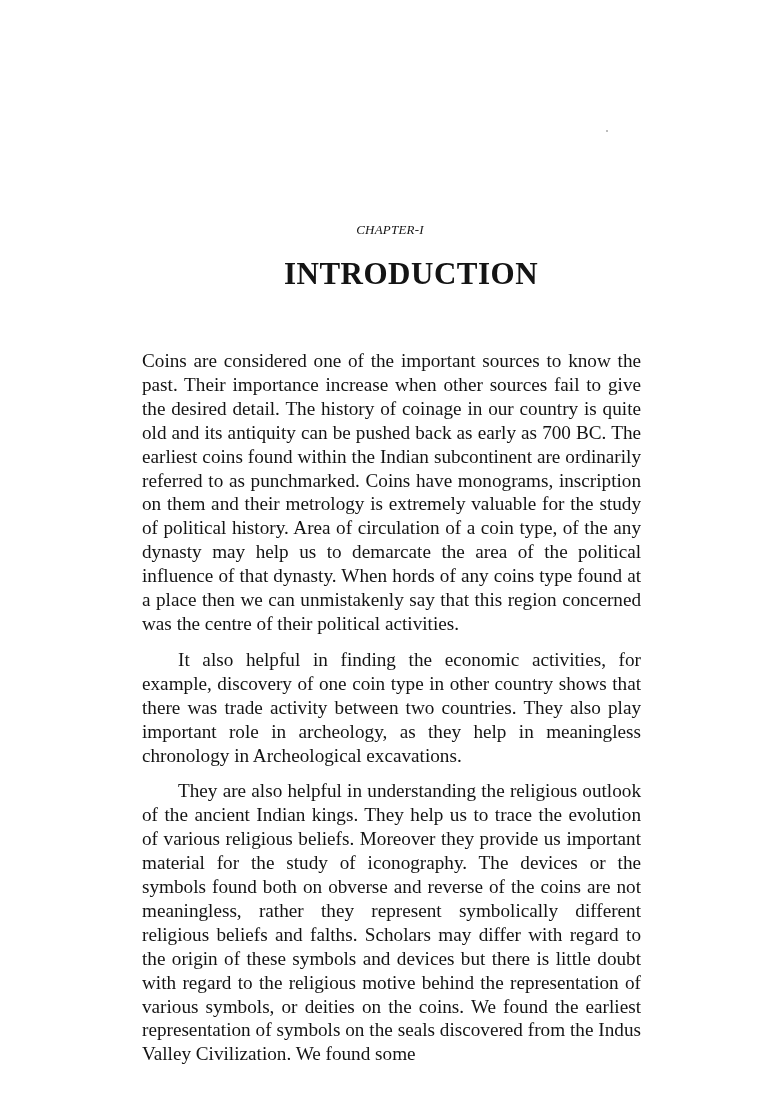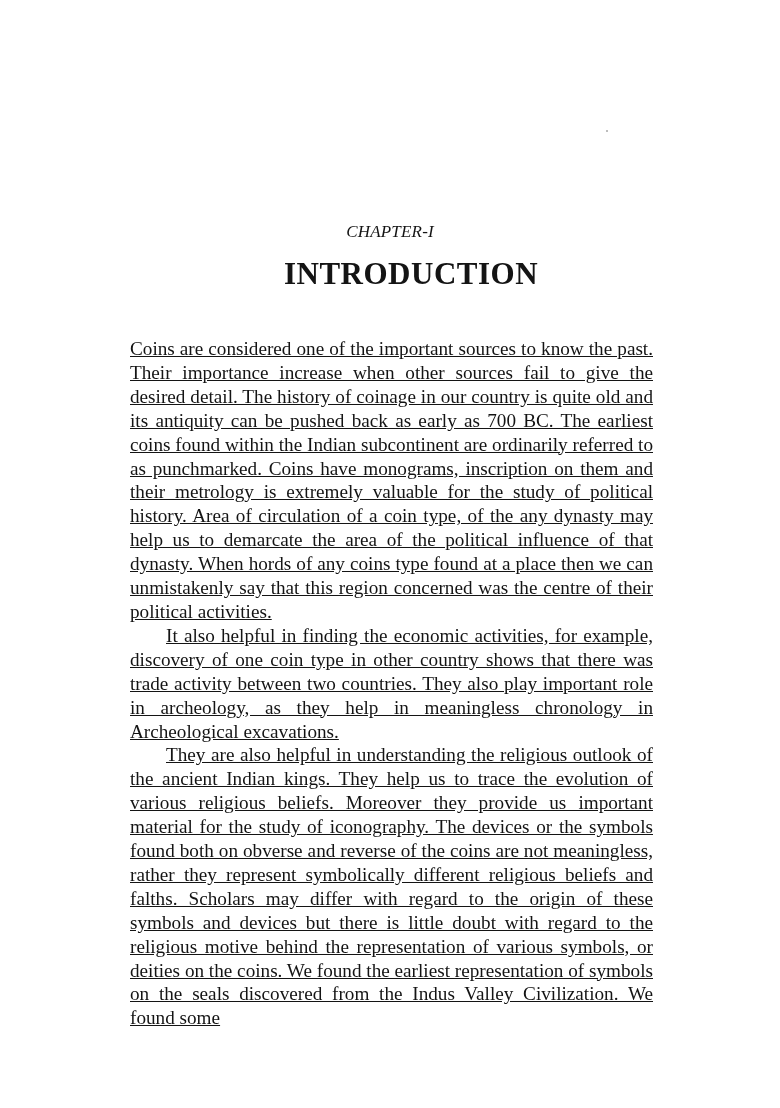--- a/index.html
+++ b/index.html
@@ -23,21 +23,21 @@
       height: 2px;
       background: #bdbdbd;
     }
     .chapter-label {
       position: absolute;
       top: 222px;
       left: 0;
       width: 780px;
       text-align: center;
       font-style: italic;
-      font-size: 17px;
+      font-size: 13px;
       letter-spacing: 0.2px;
     }
     .chapter-title {
       position: absolute;
       top: 256px;
       left: 0;
       width: 780px;
       text-align: center;
       font-weight: bold;
       font-size: 31px;
@@ -47,22 +47,21 @@
     .body-text {
       position: absolute;
       top: 337px;
       left: 130px;
       width: 523px;
       font-size: 19.2px;
       line-height: 23.9px;
       text-align: justify;
     }
     .body-text p {
-      margin: 0;
-      text-decoration: underline;
+      margin: 12px;
     }
     .body-text p.indent {
       text-indent: 36px;
     }
   </style>
 </head>
 <body>
 
 <div class="speck"></div>
 

